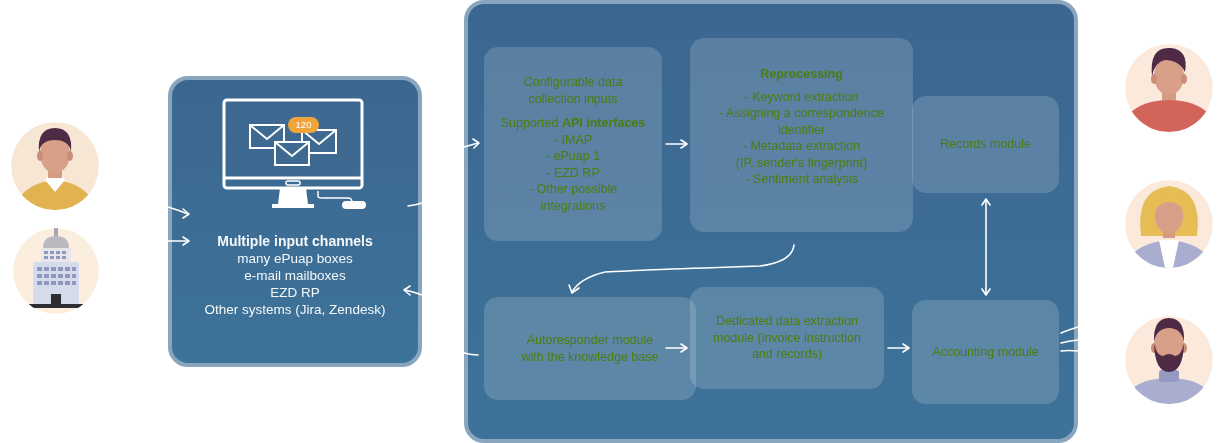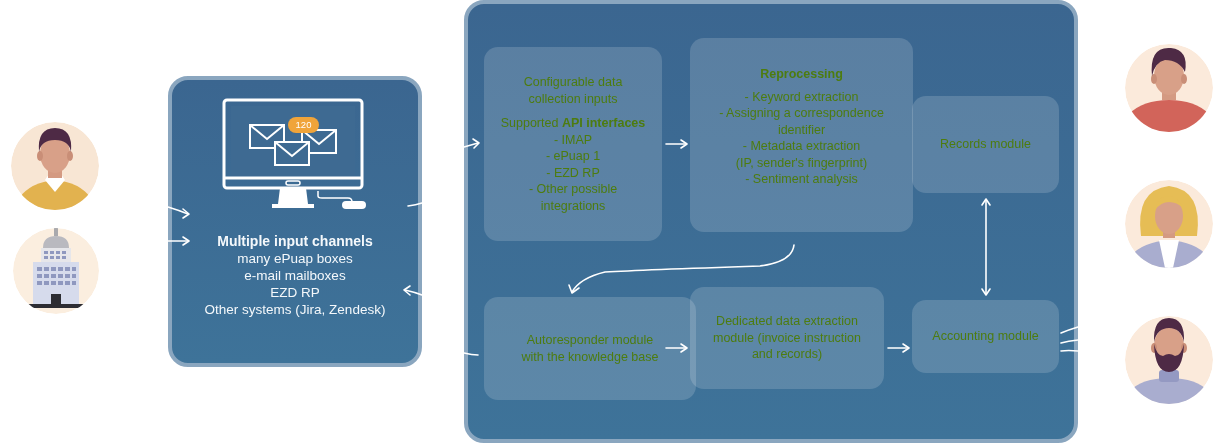--- a/index.html
+++ b/index.html
@@ -145,21 +145,21 @@
   <div>Autoresponder module</div>
   <div>with the knowledge base</div>
 </div>
 
 <div class="card" style="left:690px; top:287px; width:194px; height:102px;">
   <div>Dedicated data extraction</div>
   <div>module (invoice instruction</div>
   <div>and records)</div>
 </div>
 
-<div class="card" style="left:912px; top:300px; width:147px; height:73px;">
+<div class="card" style="left:912px; top:300px; width:147px; height:104px;">
   <div>Accounting module</div>
 </div>
 
 <svg class="overlay" width="1224" height="443" viewBox="0 0 1224 443">
   <g fill="none" stroke="#ffffff" stroke-width="1.6" stroke-linecap="round" stroke-linejoin="round">
 
     <g>
       <path d="M168 207 Q178 210 188 214"></path>
         <path d="M183 209 L189 214 L183 218"></path>
     </g>

